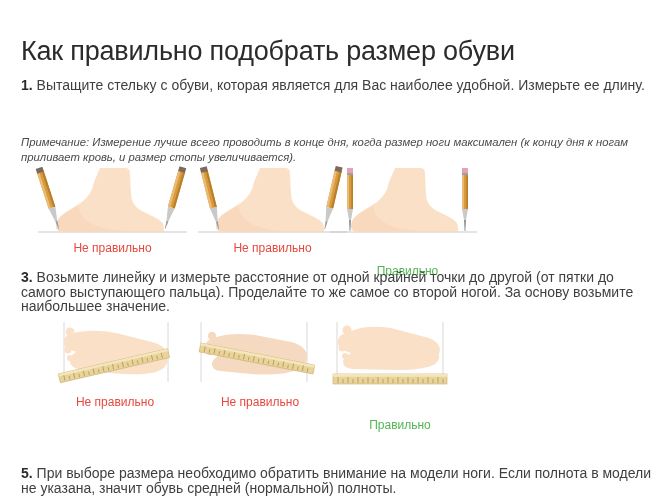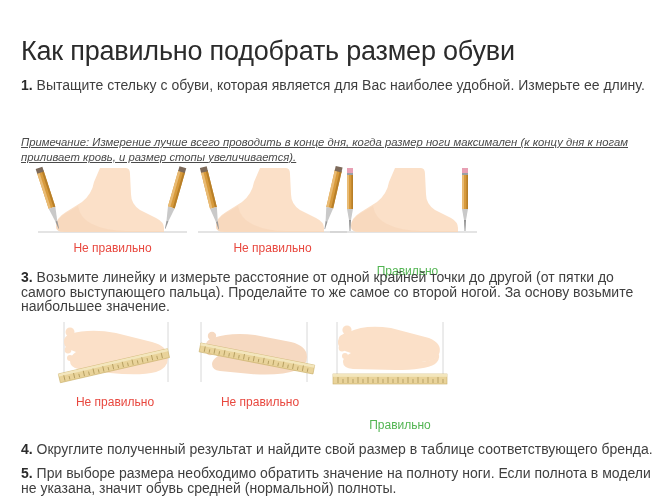--- a/index.html
+++ b/index.html
@@ -46,21 +46,20 @@
     color: #2b2b2b;
   }
   .note {
     position: absolute;
     left: 21px;
     width: 628px;
     font-size: 11.3px;
     line-height: 14.5px;
     font-style: italic;
     color: #4a4a4a;
-    text-decoration: underline;
   }
   #step1 { top: 64px; }
   #step2 { top: 88px; }
   #note1 { top: 124px; }
   #step3 { top: 256px; }
   #step4 { top: 428px; }
   #step5 { top: 452px; }
 
   
   .fig-row {
@@ -324,23 +323,19 @@
               <line x1="108" y1="63" x2="108" y2="67"></line>
             <line x1="113" y1="61" x2="113" y2="67"></line>
               <line x1="118" y1="63" x2="118" y2="67"></line>
           </g>
         </g>
       </svg>
       <div class="panel-caption cap-good" style="top:80px">Правильно</div>
     </div>
   </div>
 
-  <p class="step" id="step4">
-    <b>4.</b>
-    <span>Округлите полученный результат и найдите свой размер в таблице соответствующего бренда.</span>
-  </p>
 
   <p class="step" id="step5">
     <b>5.</b>
-    <span>При выборе размера необходимо обратить значение на полноту ноги. Если полнота в модели не указана, значит обувь средней (нормальной) полноты.</span>
+    <span>При выборе размера необходимо обратить внимание на модели ноги. Если полнота в модели не указана, значит обувь средней (нормальной) полноты.</span>
   </p>
 
 </div>
 
 </body></html>

